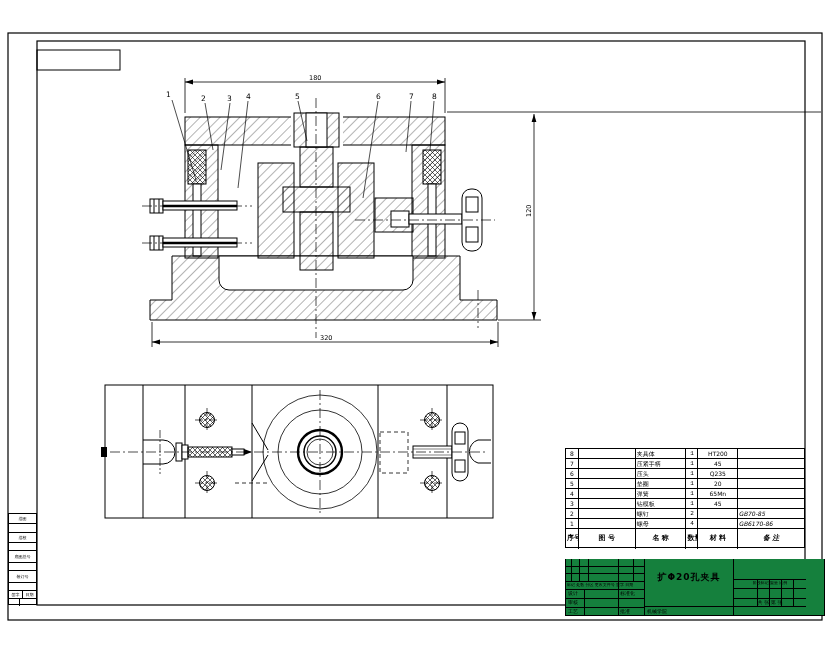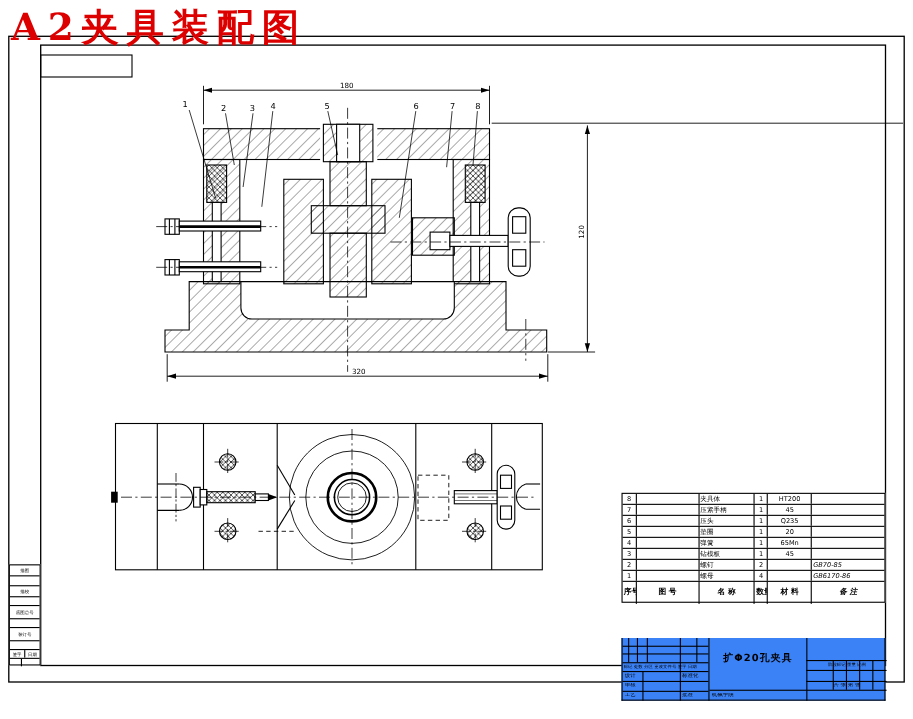--- a/index.html
+++ b/index.html
@@ -12,45 +12,44 @@
   
   #bom{left:565px;top:448px;width:240px;height:100px;border:1px solid #000;box-sizing:border-box;z-index:4;background:#fff;}
   .bom-row{display:flex;height:10px;box-sizing:border-box;border-bottom:1px solid #000;}
   .bom-row:last-child{border-bottom:none;}
   .bom-row .c{box-sizing:border-box;border-right:1px solid #000;font-size:6px;line-height:9px;
               overflow:hidden;white-space:nowrap;padding:0 1px;}
   .bom-row .c:last-child{border-right:none;}
   .c.w-seq{width:13px;text-align:center;}
   .c.w-no{width:57px;}
   .c.w-name{width:51px;}
-  .c.w-qty{width:12px;text-align:center;}
+  .c.w-qty{width:12px;text-align:center;font-family:Liberation Mono, monospace;}
   .c.w-mat{width:40px;text-align:center;}
   .c.w-rem{width:66px;font-style:italic;}
   .bom-head{height:20px;border-bottom:none;}
   .bom-head .c{font-size:7px;line-height:19px;text-align:center;font-weight:bold;}
   
-  #tblock{left:565px;top:580px;width:240px;height:57px;border:1px solid #000;border-top:none;
-          box-sizing:border-box;z-index:4;background:#3b82f6;}
+  #tblock{left:565px;top:559px;width:260px;height:57px;border:1px solid #000;border-top:none;
+          box-sizing:border-box;z-index:4;background:#15803d;}
   .ln{position:absolute;background:#000;}
   .tb-txt{position:absolute;font-size:4px;line-height:1;overflow:hidden;white-space:nowrap;}
   #dwg-title{position:absolute;left:79px;top:12px;width:88px;text-align:center;
              font-size:9px;font-weight:bold;letter-spacing:1px;}
   
   #lstrip{left:8px;top:513px;width:29px;height:92px;box-sizing:border-box;border:1px solid #000;z-index:4;background:#fff;}
   .ls-row{box-sizing:border-box;border-bottom:1px solid #000;font-size:4px;line-height:1;
           overflow:hidden;white-space:nowrap;text-align:center;display:flex;align-items:center;justify-content:center;}
   .ls-row:last-child{border-bottom:none;}
   svg text{font-family:"DejaVu Sans",sans-serif;}
 </style>
 </head>
 <body>
 
 <div id="sheet">
 
-  <div id="red-title" class="abs">A2夹具装配图</div>
 
   <svg class="abs" width="830" height="654" viewBox="0 0 830 654" style="left:0;top:0;">
     <defs>
       <pattern id="h1" width="7" height="7" patternUnits="userSpaceOnUse" patternTransform="rotate(45)">
         <line x1="0" y1="0" x2="0" y2="7" stroke="#000" stroke-width="0.6"></line>
       </pattern>
       <pattern id="h2" width="5" height="5" patternUnits="userSpaceOnUse">
         <path d="M0,0 L5,5 M5,0 L0,5" stroke="#000" stroke-width="0.6"></path>
       </pattern>
       <marker id="arE" markerWidth="11" markerHeight="8" refX="10" refY="4" orient="auto">

